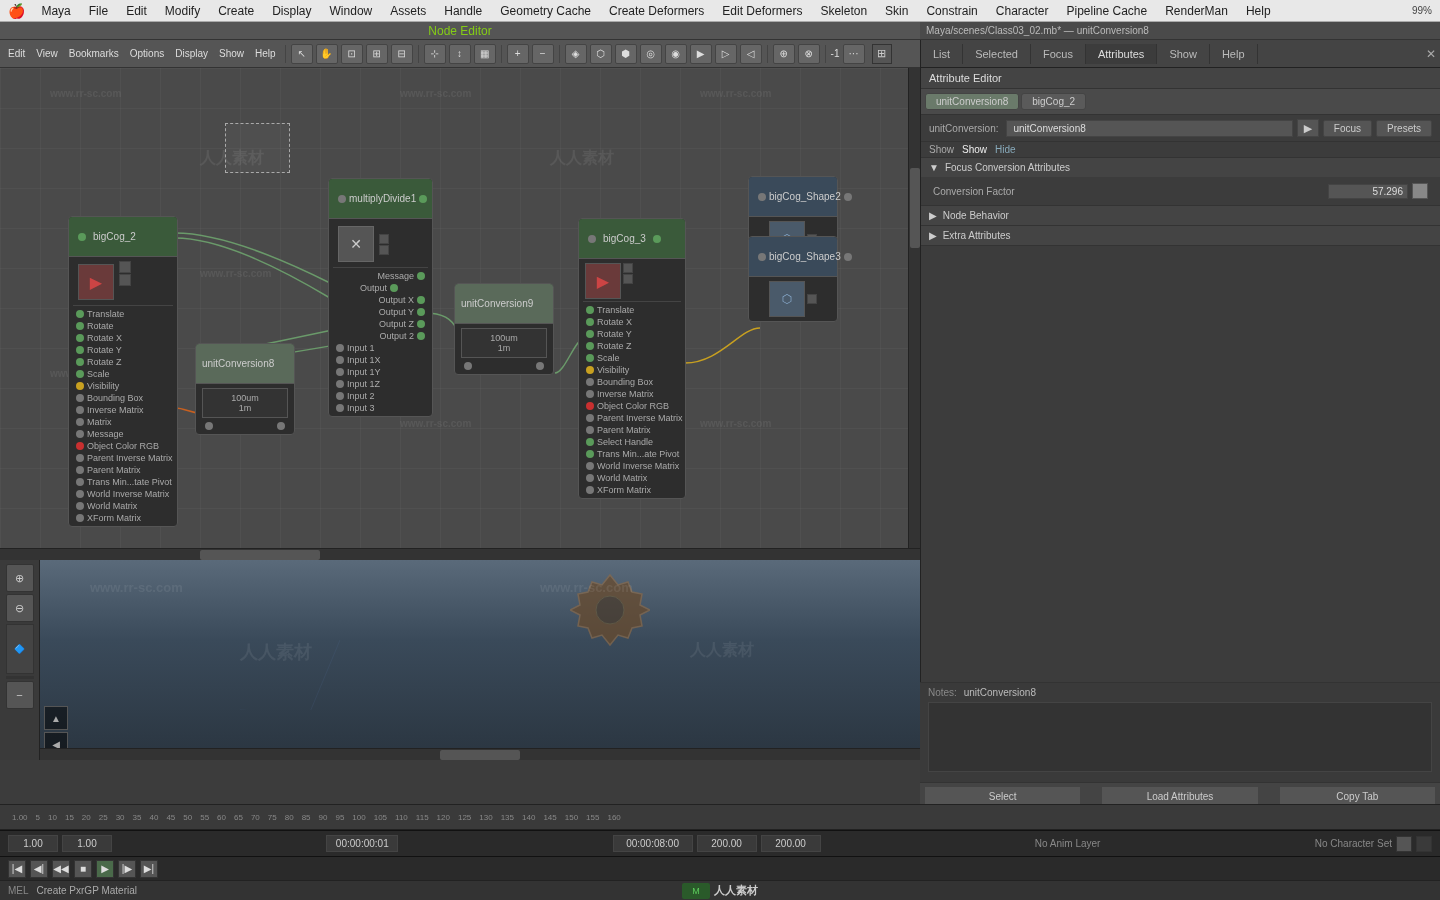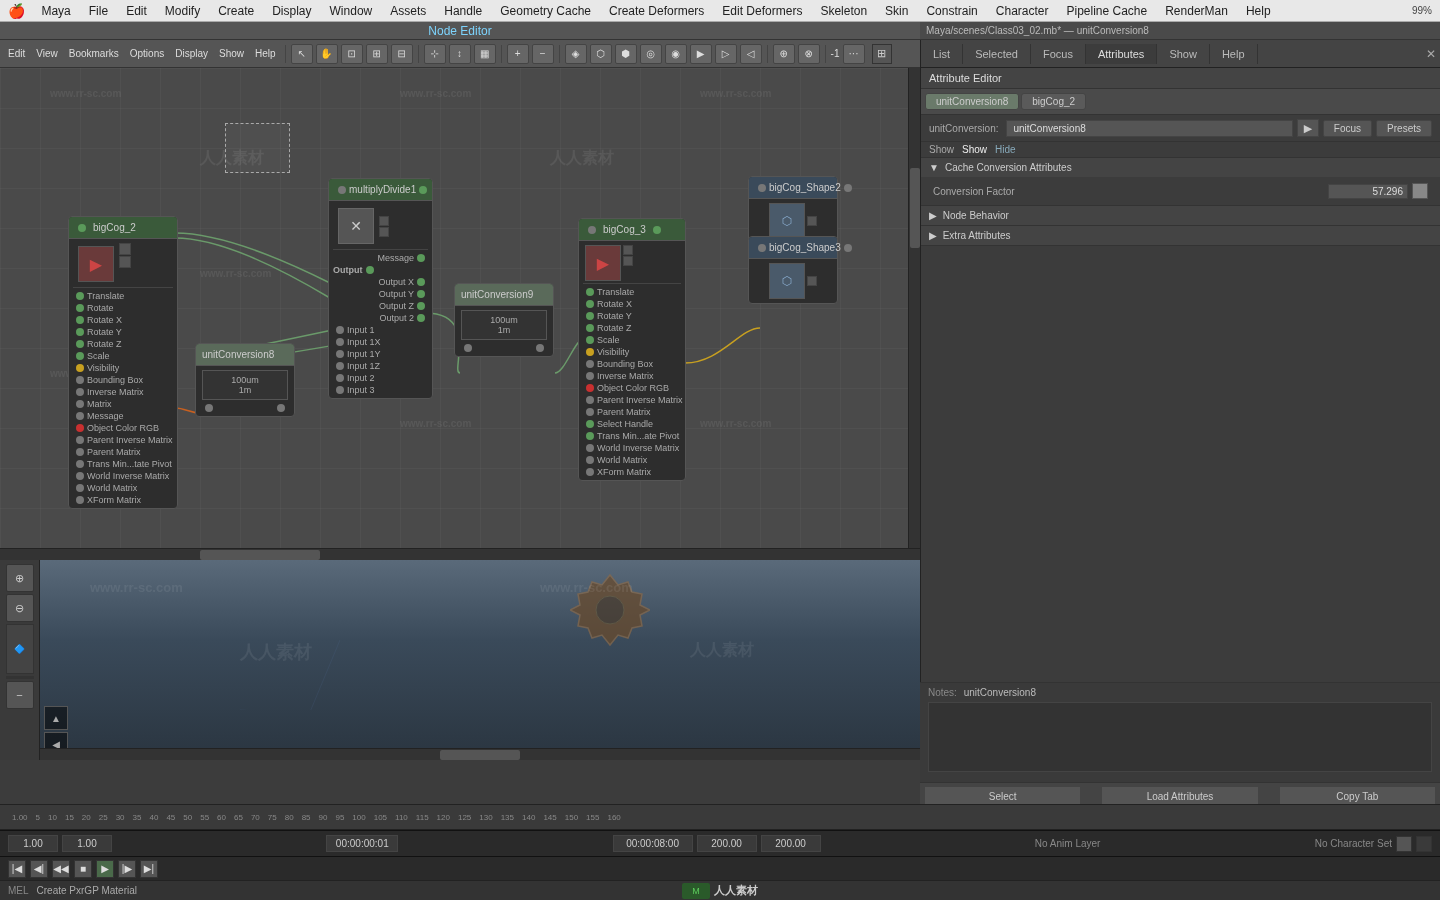--- a/index.html
+++ b/index.html
@@ -10,21 +10,21 @@
       width: 100%; height: 22px; background: #e8e8e8; display: flex; align-items: center;
       padding: 0 8px; gap: 2px; border-bottom: 1px solid #aaa;
     }
     .menu-item { padding: 2px 8px; font-size: 12px; color: #222; cursor: pointer; }
     .apple-logo { font-size: 14px; margin-right: 6px; color: #333; }
 
     
     #node-editor-titlebar {
       position: absolute; top: 22px; left: 0; width: 920px; height: 18px;
       background: #555; display: flex; align-items: center; justify-content: center;
-      font-size: 12px; color: #7dd3fc; border-bottom: 1px solid #333;
+      font-size: 12px; color: #84cc16; border-bottom: 1px solid #333;
     }
 
     
     #pathbar {
       position: absolute; top: 22px; left: 920px; right: 0; height: 18px;
       background: #4a4a4a; display: flex; align-items: center; padding: 0 6px;
       font-size: 10px; color: #bbb; border-bottom: 1px solid #333;
     }
 
     
@@ -56,21 +56,21 @@
       position: absolute; font-size: 13px; color: rgba(255,255,255,0.08);
       font-weight: bold; pointer-events: none; user-select: none;
     }
 
     
     .node {
       position: absolute; background: #2d2d2d; border: 1px solid #555;
       border-radius: 4px; min-width: 90px;
     }
     .node-header {
-      background: #3a4a3a; padding: 5px 6px; font-size: 10px; color: #ccc;
+      background: #3a4a3a; padding: 14px 6px; font-size: 10px; color: #ccc;
       border-radius: 3px 3px 0 0; border-bottom: 1px solid #555;
       display: flex; align-items: center; justify-content: space-between;
     }
     .node-header.green { background: #3a5a3a; }
     .node-body { padding: 2px 4px; }
     .node-port-row {
       display: flex; align-items: center; font-size: 9px; color: #aaa;
       padding: 1px 0; white-space: nowrap;
     }
     .port-dot {
@@ -440,21 +440,21 @@
         <div class="node-icon" style="width:36px;height:36px;background:#555;border:1px solid #666;display:flex;align-items:center;justify-content:center;">
           <span style="font-size:14px;color:#ccc;">✕</span>
         </div>
         <div style="display:flex;flex-direction:column;gap:1px;">
           <div style="width:10px;height:10px;background:#555;border:1px solid #444;"></div>
           <div style="width:10px;height:10px;background:#555;border:1px solid #444;"></div>
         </div>
       </div>
       <div style="border-top:1px solid #444;padding-top:2px;">
         <div class="node-port-row" style="justify-content:flex-end;">Message <div class="port-dot green"></div></div>
-        <div class="node-port-row" style="justify-content:flex-start;font-weight:bold;">Output <div class="port-dot green"></div></div>
+        <div class="node-port-row" style="justify-content:center;">Output <div class="port-dot green"></div></div>
         <div class="node-port-row" style="justify-content:flex-end;">Output X <div class="port-dot green"></div></div>
         <div class="node-port-row" style="justify-content:flex-end;">Output Y <div class="port-dot green"></div></div>
         <div class="node-port-row" style="justify-content:flex-end;">Output Z <div class="port-dot green"></div></div>
         <div class="node-port-row" style="justify-content:flex-end;">Output 2 <div class="port-dot green"></div></div>
         <div class="node-port-row"><div class="port-dot"></div> Input 1</div>
         <div class="node-port-row"><div class="port-dot"></div> Input 1X</div>
         <div class="node-port-row"><div class="port-dot"></div> Input 1Y</div>
         <div class="node-port-row"><div class="port-dot"></div> Input 1Z</div>
         <div class="node-port-row"><div class="port-dot"></div> Input 2</div>
         <div class="node-port-row"><div class="port-dot"></div> Input 3</div>
@@ -612,21 +612,21 @@
 
   <div id="attr-show-hide">
     <span class="show-hide-label">Show</span>
     <span class="show-hide-btn active">Show</span>
     <span class="show-hide-btn">Hide</span>
   </div>
 
   <div class="attr-section">
     <div class="attr-section-header">
       <span class="attr-section-arrow">▼</span>
-      <span>Cache Conversion Attributes</span>
+      <span>Focus Conversion Attributes</span>
     </div>
     <div class="attr-section-body">
       <div class="attr-row">
         <span class="attr-label">Conversion Factor</span>
         <input class="attr-value" value="57.296" style="">
         <div class="attr-color-swatch" style="background:#888;"></div>
       </div>
     </div>
   </div>
 

